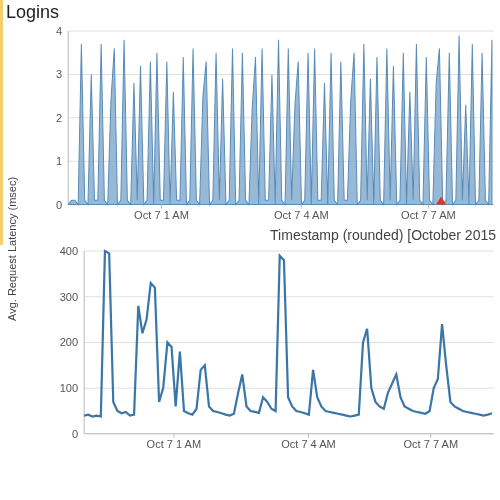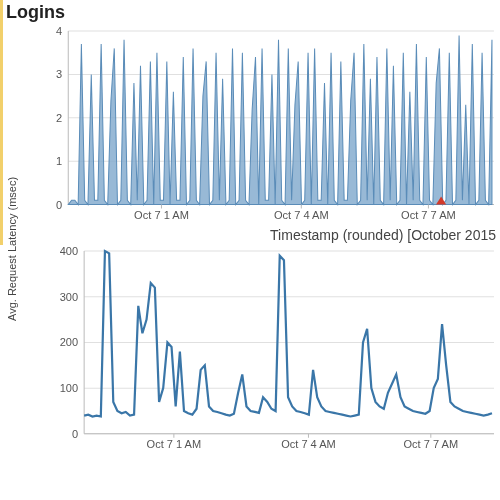--- a/index.html
+++ b/index.html
@@ -7,21 +7,21 @@
     font-family: Arial, Helvetica, sans-serif;
     width: 500px;
     height: 500px;
     background: #fff;
     overflow: hidden;
   }
   .panel {
     position: relative;
   }
   .panel-title {
-    font-weight: bold;
+    font-weight: normal;
     font-size: 18px;
     color: #222;
     padding: 2px 0 2px 6px;
   }
   .chart-wrap {
     position: relative;
     margin-left: 40px;
     margin-right: 6px;
   }
   .chart-svg { display: block; width: 100%; }

